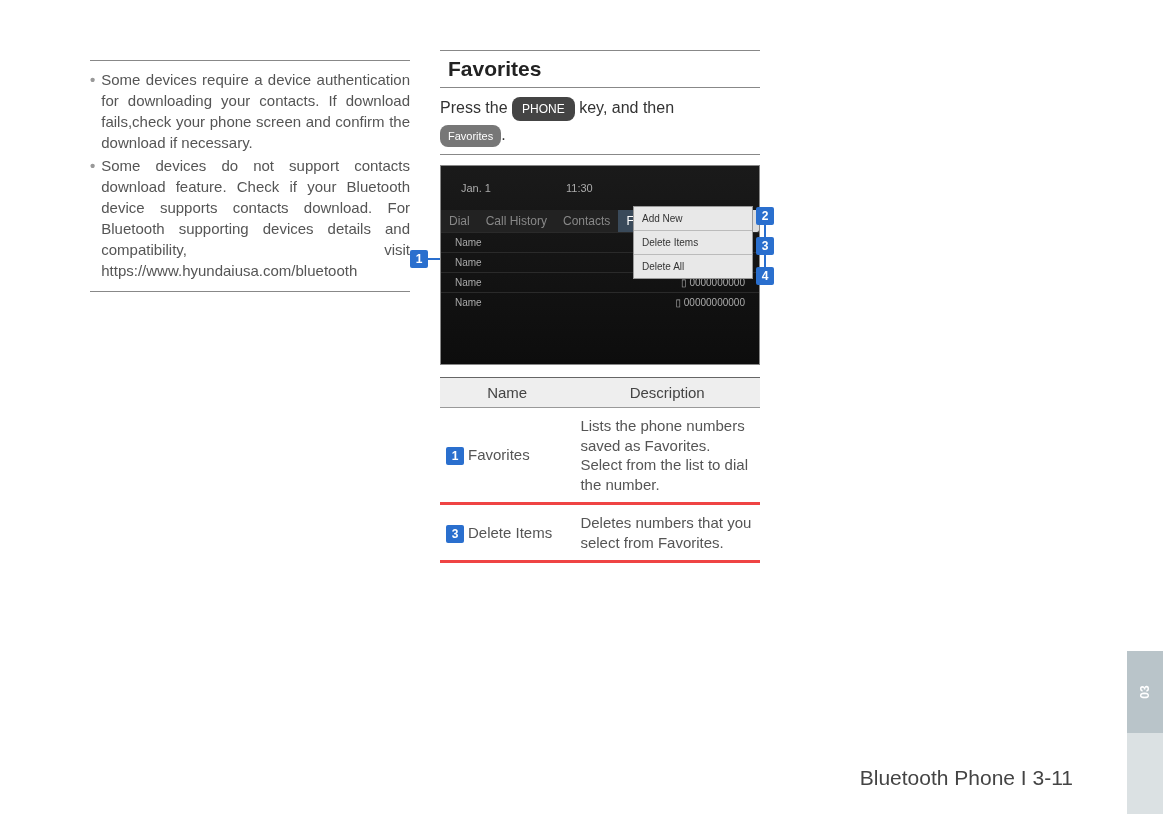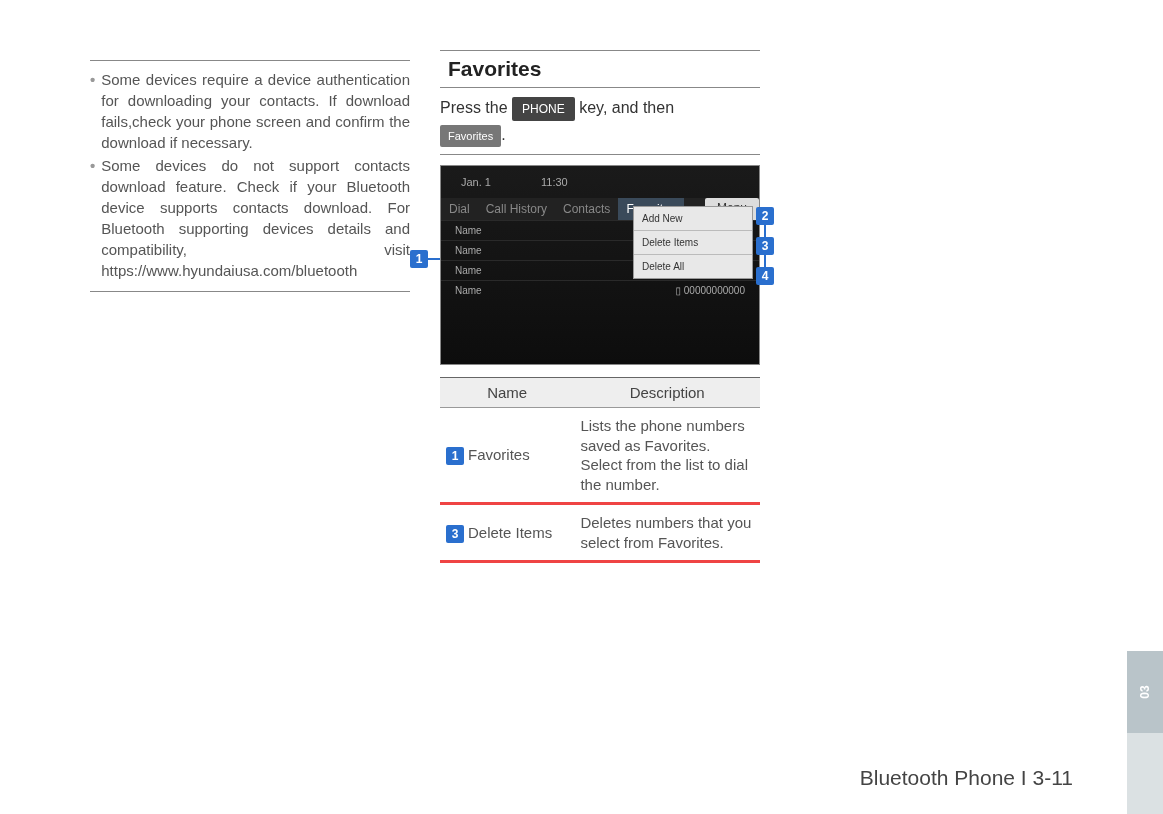--- a/index.html
+++ b/index.html
@@ -52,21 +52,21 @@
       font-size: 16px;
       line-height: 1.7;
       color: #333;
     }
     .key {
       display: inline-block;
       background: #444;
       color: #fff;
       font-size: 12px;
       padding: 2px 10px;
-      border-radius: 2px;
+      border-radius: 8px;
       vertical-align: middle;
     }
     .key.sub {
       background: #777;
       font-size: 11px;
       padding: 2px 8px;
     }
     .screenshot-wrap {
       position: relative;
       margin-top: 10px;
@@ -78,22 +78,22 @@
       border: 1px solid #888;
       position: relative;
       overflow: hidden;
       color: #ccc;
       font-size: 11px;
       filter: blur(0.3px);
     }
     .status {
       display: flex;
       justify-content: flex-start;
-      gap: 50px;
-      padding: 10px 20px;
+      gap: 75px;
+      padding: 16px 20px;
       color: #aaa;
       filter: blur(0.5px);
     }
     .tabs {
       display: flex;
       gap: 0;
       background: #222;
       align-items: stretch;
     }
     .tab {

